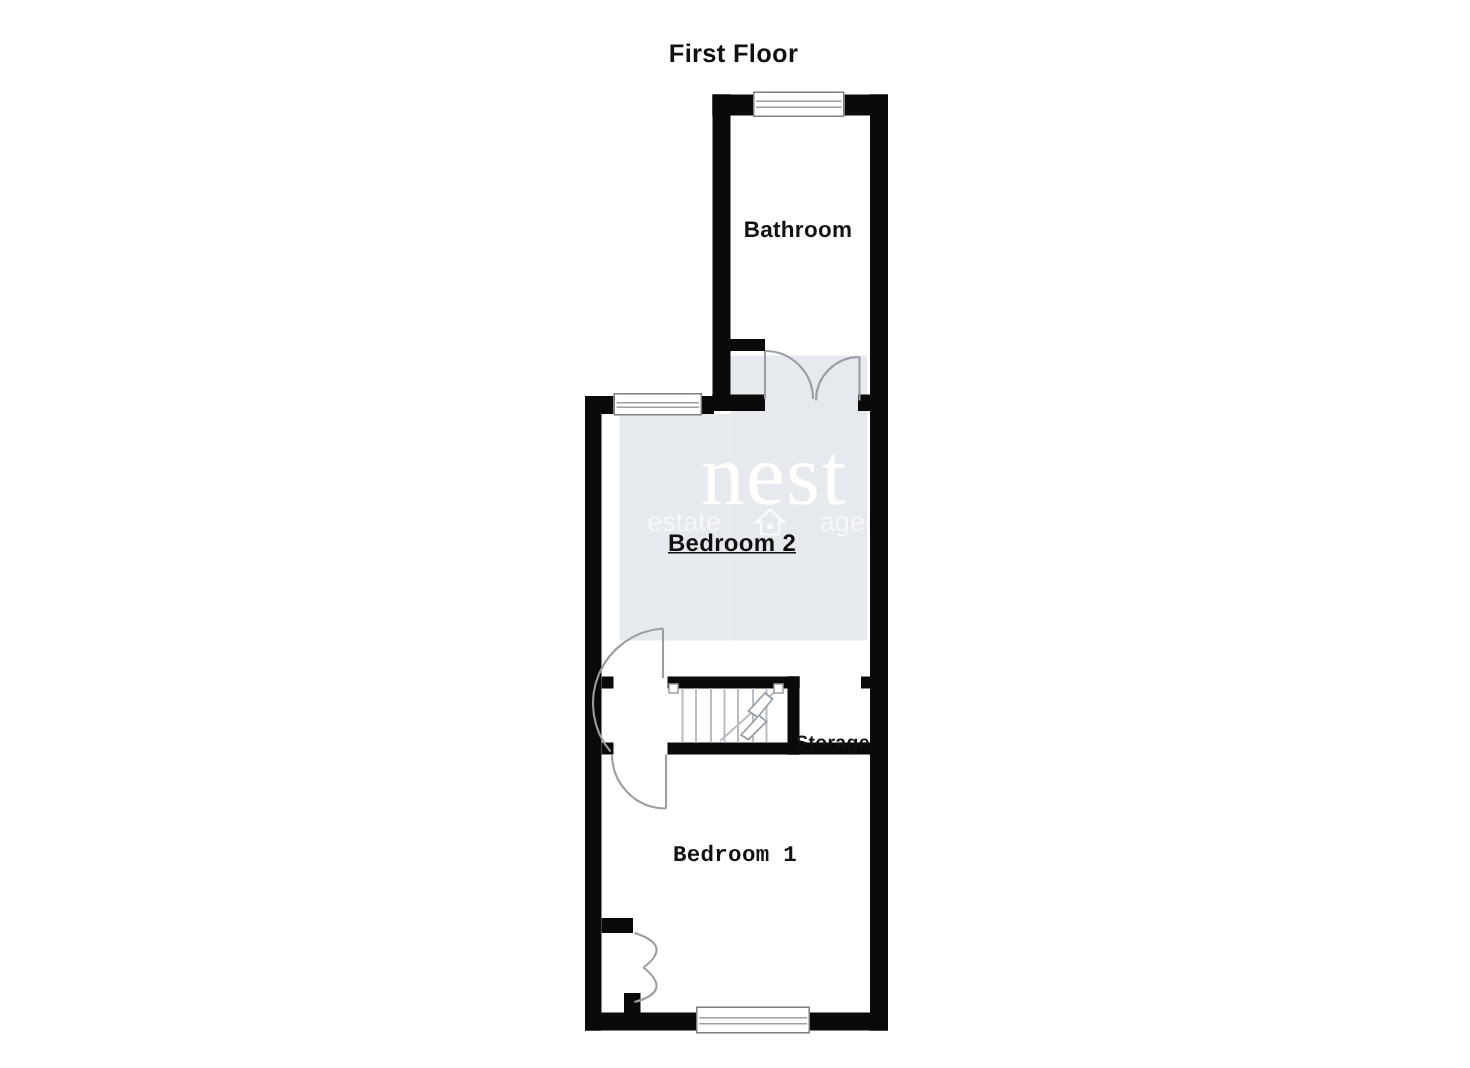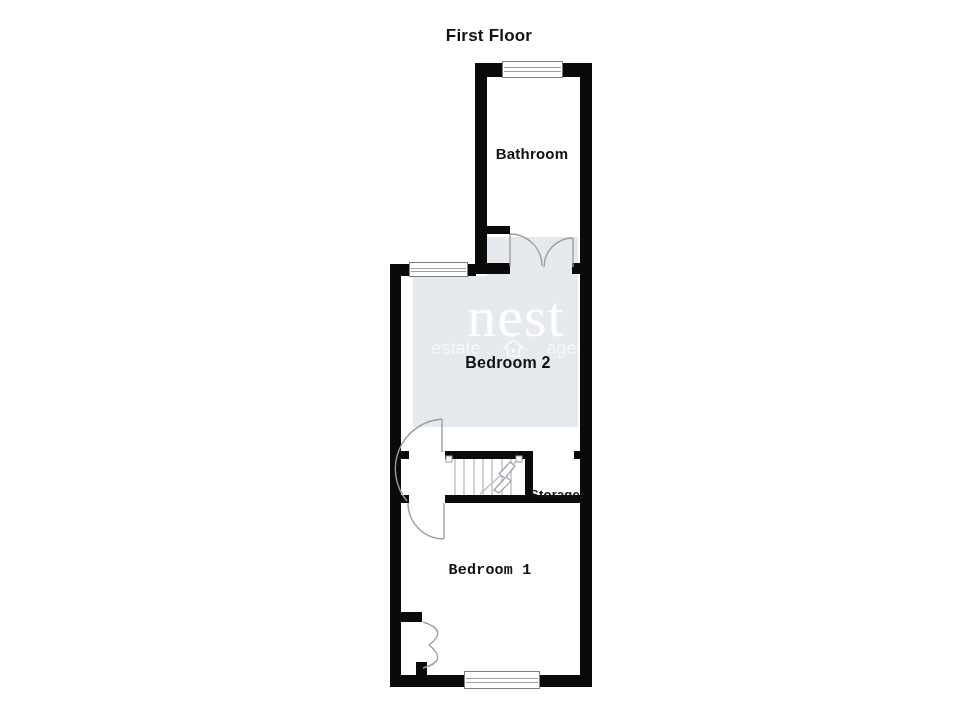--- a/index.html
+++ b/index.html
@@ -114,17 +114,17 @@
       <line class="tread" x1="502" y1="459" x2="502" y2="495"></line>
       <line class="tread" x1="511" y1="459" x2="511" y2="495"></line>
       <line class="tread" x1="480" y1="494" x2="519" y2="459"></line>
       <rect class="post" x="446" y="456" width="6" height="6"></rect>
       <rect class="post" x="516" y="456" width="6" height="6"></rect>
       <polygon class="uparrow" points="494,490 505,478 499,474 510,462 515,466 506,477 511,481 499,493"></polygon>
     </g>
   </svg>
 
   <div class="label room" style="left:532px;top:145px;text-align:center;">Bathroom</div>
-  <div class="label room b2" style="left:508px;top:354px;">Bedroom 2</div>
+  <div class="label room b2" style="left:488px;top:354px;text-decoration:underline;">Bedroom 2</div>
   <div class="label room small" style="left:555px;top:470px;">Storage</div>
   <div class="label room" style="left:490px;top:562px;font-family:Liberation Mono, monospace;">Bedroom 1</div>
 
 </div>
 
 </body></html>

